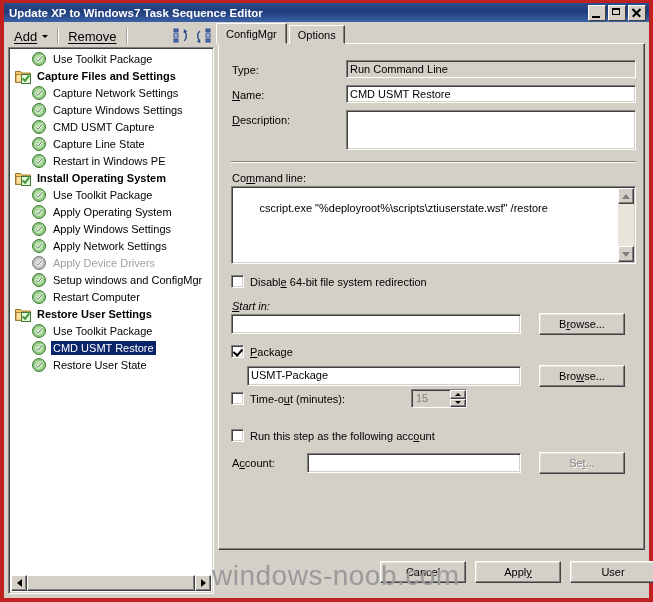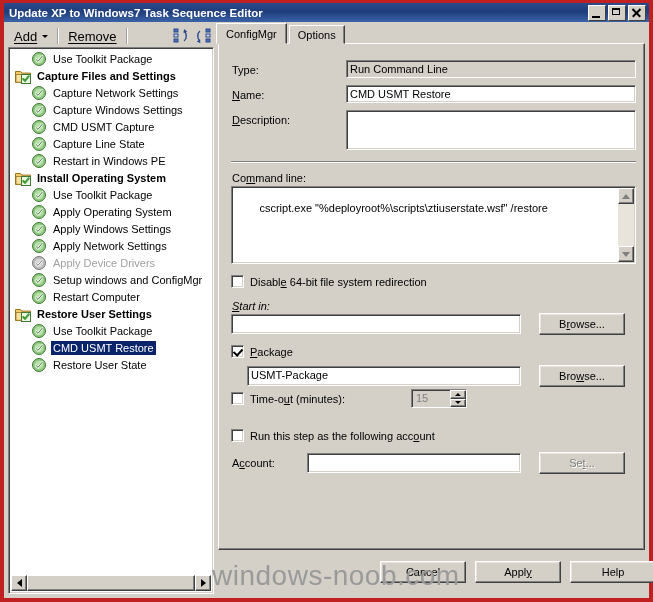--- a/index.html
+++ b/index.html
@@ -734,21 +734,21 @@
     </div>
 
     <div id="dlg-buttons">
       <div class="btn" style="left:162px; top:11px; width:86px; height:22px;">
         <span>Cancel</span>
       </div>
       <div class="btn" style="left:257px; top:11px; width:86px; height:22px;">
         <span>Appl<span style="text-decoration:underline;">y</span></span>
       </div>
       <div class="btn" style="left:352px; top:11px; width:86px; height:22px;">
-        <span>Help</span>
+        <span>User</span>
       </div>
     </div>
 
   </div>
 
   <div id="watermark">windows-noob.com</div>
 
 </div>
 
 </body></html>

